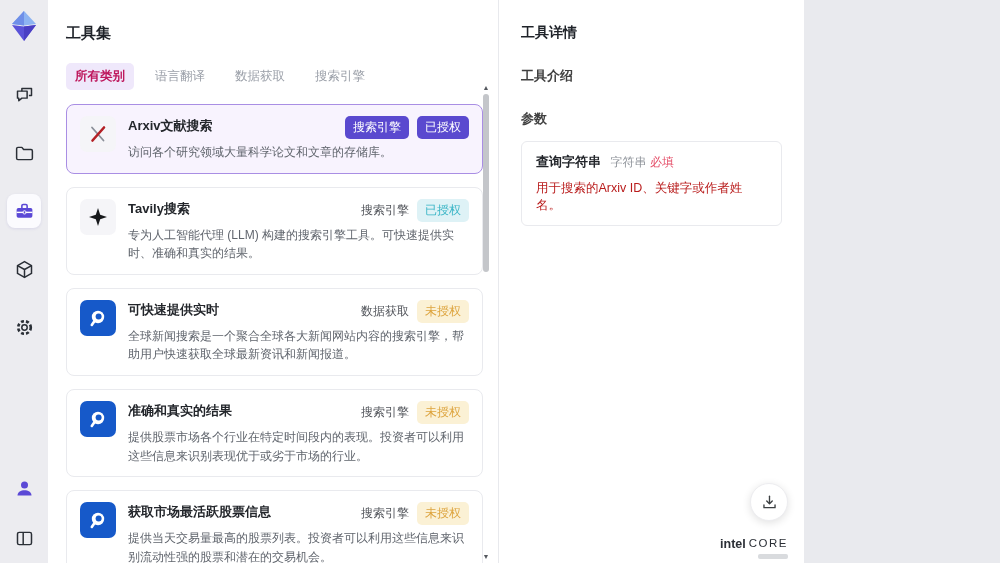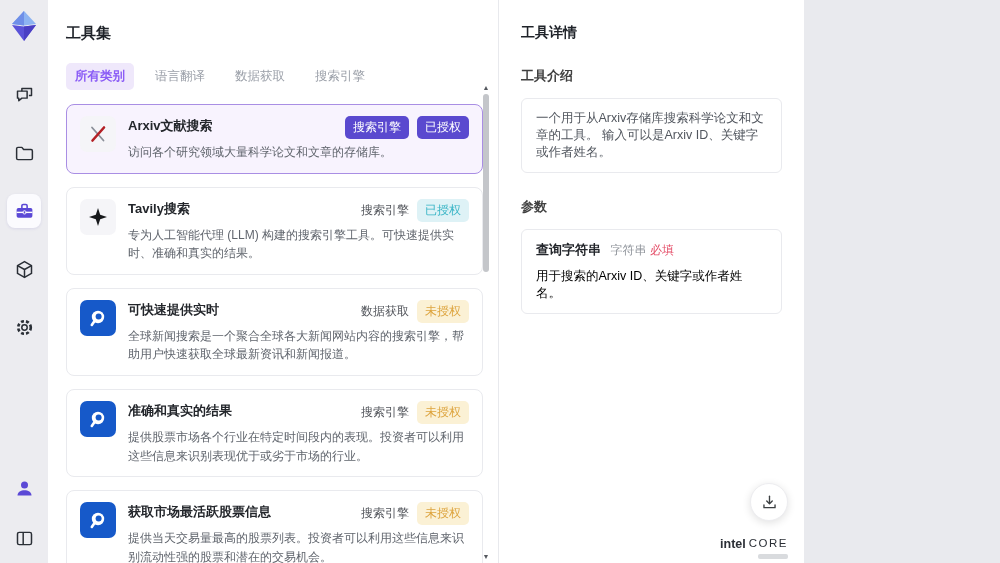--- a/index.html
+++ b/index.html
@@ -15,21 +15,21 @@
   .side-ic svg { width:21px; height:21px; }
   .side-ic.active { background:#fbfbfe; box-shadow:0 1px 3px rgba(80,70,180,.12); }
   .side-bottom { margin-top:auto; display:flex; flex-direction:column; gap:16px; align-items:center; }
 
   
   .content { flex:1; display:flex; position:relative; min-width:0; }
   .list-pane { width:450px; flex-shrink:0; position:relative; padding:16px 0 0 18px; }
   .page-title { font-size:15px; font-weight:bold; color:#1f2329; margin:8px 0 0 0; }
   .tabs { display:flex; gap:12px; margin:20px 0 14px; }
   .tab { font-size:12.5px; color:#9a9fa8; padding:5px 9px; border-radius:5px; cursor:pointer; white-space:nowrap; }
-  .tab.active { color:#8b5cf6; background:#efe8fb; font-weight:bold; }
+  .tab.active { color:#be185d; background:#efe8fb; font-weight:bold; }
   .cards { width:417px; }
   .card { display:flex; gap:12px; border:1px solid #e9eaee; border-radius:8px; padding:11px 13px; margin-bottom:13px; background:#fff; cursor:pointer; }
   .card.selected { background:#f8f3fe; border:1.5px solid #a98ee4; }
   .card-icon { width:36px; height:36px; border-radius:7px; flex-shrink:0; display:flex; align-items:center; justify-content:center; background:#f5f5f8; overflow:hidden; }
   .card-icon.ic-bluesearch { background:#1659c9; }
   .card-icon svg { width:24px; height:24px; }
   .card-body { flex:1; min-width:0; }
   .card-head { display:flex; align-items:flex-start; }
   .card-title { font-size:13px; font-weight:bold; color:#23262b; margin-right:auto; padding-top:1px; }
   .badges { display:flex; gap:8px; align-items:center; flex-shrink:0; margin-left:8px; }
@@ -49,21 +49,21 @@
 
   
   .details-pane { flex:1; border-left:1px solid #e8e9ed; padding:16px 22px 0 22px; min-width:0; }
   .dp-title { font-size:14px; font-weight:bold; color:#1f2329; margin-top:8px; }
   .dp-sec { font-size:13px; font-weight:bold; color:#404040; margin:25px 0 13px; }
   .box { border:1px solid #e9eaee; border-radius:6px; padding:11px 14px; font-size:12.5px; color:#51565e; background:#fff; }
   .param-head { margin-bottom:9px; }
   .p-name { font-size:13px; font-weight:bold; color:#23262b; }
   .p-type { font-size:12px; color:#8b9097; margin-left:6px; }
   .p-req { font-size:12px; color:#e5506a; }
-  .p-desc { font-size:12.5px; color:#000000; }
+  .p-desc { font-size:12.5px; color:#b91c1c; }
 
   
   .float-download { position:absolute; right:16px; bottom:42px; width:38px; height:38px; border-radius:50%; background:#fff; border:1px solid #ededf0; box-shadow:0 2px 8px rgba(0,0,0,.12); display:flex; align-items:center; justify-content:center; cursor:pointer; }
   .intel-brand { position:absolute; right:16px; bottom:12px; color:#2b2f36; font-size:12.5px; display:flex; align-items:flex-start; gap:3px; }
   .intel-brand .intel { font-weight:bold; }
   .intel-brand .core { letter-spacing:1.5px; font-size:11.5px; }
   .intel-sub { position:absolute; right:16px; bottom:4px; width:30px; height:5px; background:#d9dbde; border-radius:2px; }
 </style>
 </head>
 <body>
@@ -240,21 +240,20 @@
       <div class="scrollbar">
         <span class="sb-arrow up">▲</span>
         <div class="sb-thumb"></div>
         <span class="sb-arrow down">▼</span>
       </div>
     </section>
 
     <section class="details-pane">
       <h2 class="dp-title">工具详情</h2>
       <h3 class="dp-sec">工具介绍</h3>
-      <div class="box">一个用于从Arxiv存储库搜索科学论文和文章的工具。 输入可以是Arxiv ID、关键字或作者姓名。</div>
       <h3 class="dp-sec">参数</h3>
       <div class="box">
         <div class="param-head">
           <span class="p-name">查询字符串</span>
           <span class="p-type">字符串</span>
           <span class="p-req">必填</span>
         </div>
         <div class="p-desc">用于搜索的Arxiv ID、关键字或作者姓名。</div>
       </div>
     </section>

